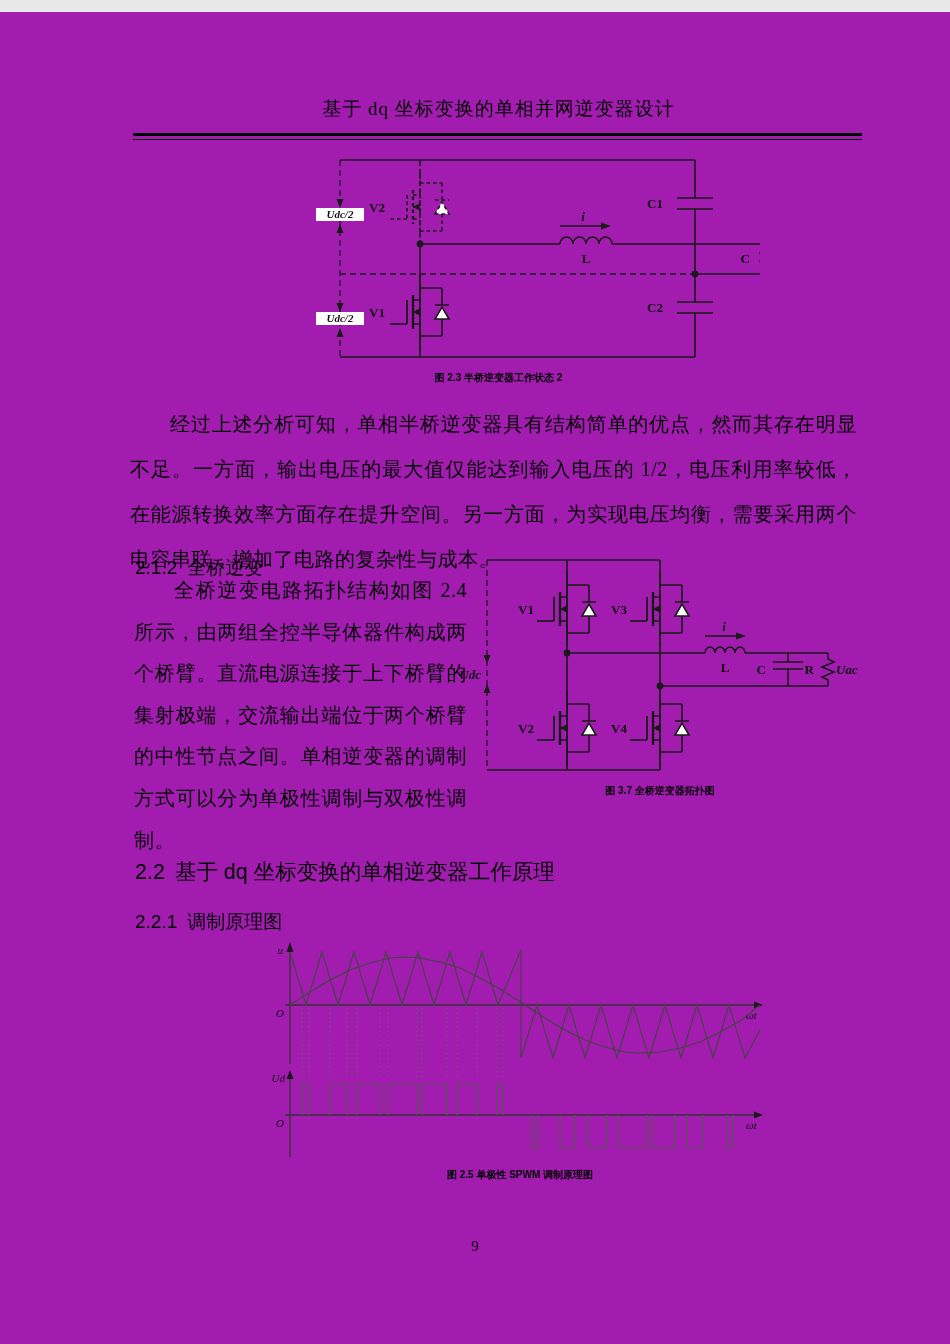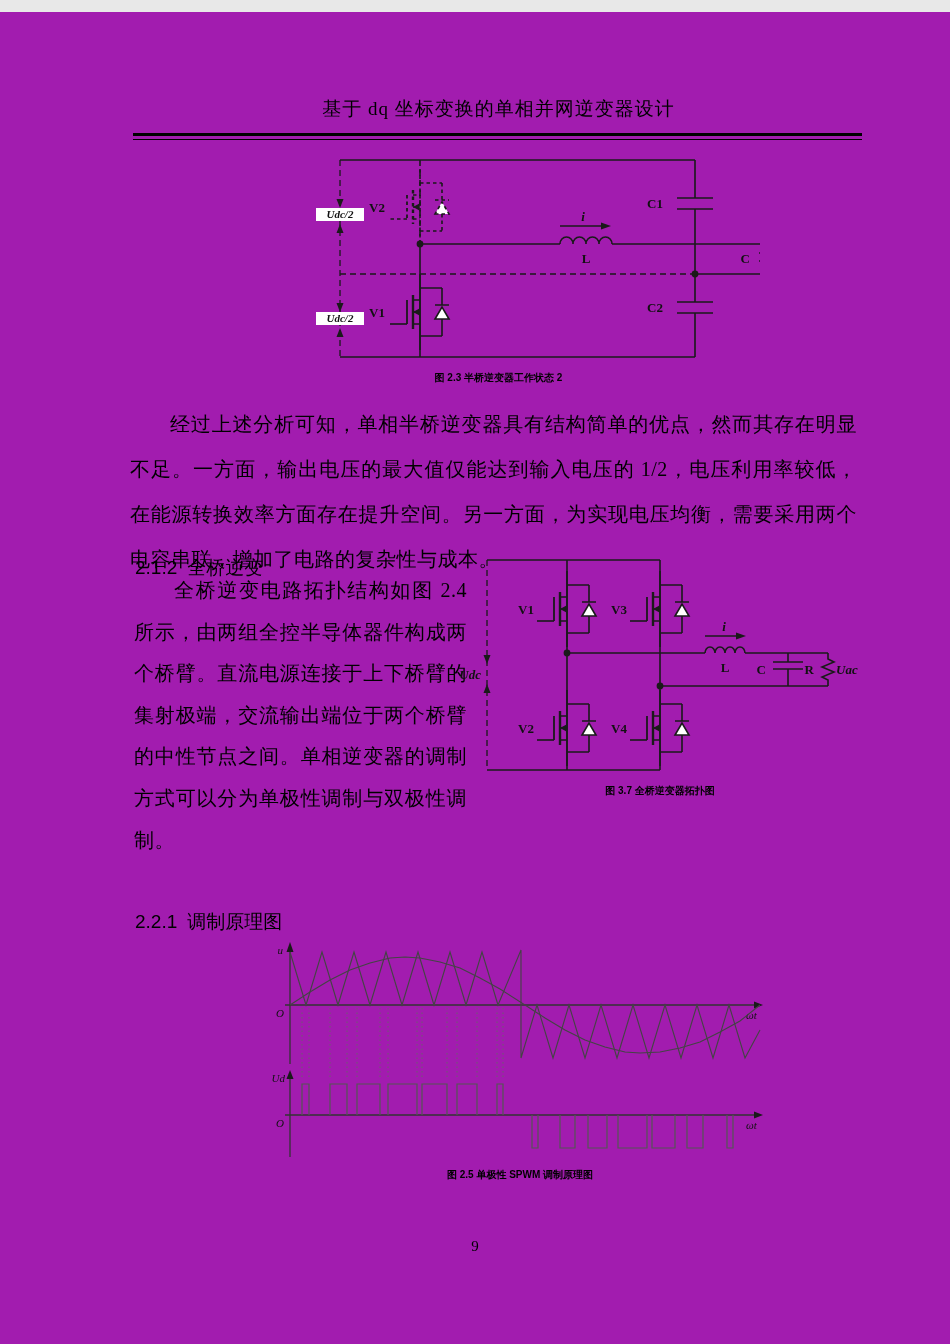--- a/index.html
+++ b/index.html
@@ -157,20 +157,21 @@
     <text class="lbl" x="725" y="660" text-anchor="middle">L</text>
     <path class="wire" d="M788,641 V650 M773,650 H803 M773,657 H803 M788,657 V674"></path>
     <text class="lbl" x="766" y="662" text-anchor="end">C</text>
     <path class="wire" d="M828,641 V647 L834,650 822,655 834,660 822,665 828,668 V674"></path>
     <text class="lbl" x="814" y="662" text-anchor="end">R</text>
     <text class="lbl ital" x="836" y="662">Uac</text>
   </svg>
 
   <div class="abs caption cap24">图 3.7 全桥逆变器拓扑图</div>
 
+  <div class="abs h-sub h22"><span class="h-num">2.2</span><span>基于 dq 坐标变换的单相逆变器工作原理</span></div>
 
   <div class="abs h-sub h221"><span class="h-num">2.2.1</span><span>调制原理图</span></div>
 
   <svg class="abs" style="top:925px;left:265px;" width="510" height="228" viewBox="265 925 510 228">
 
     <path class="ax" d="M290,1052 V935"></path>
     <polygon class="fillblk" points="290,930 286.5,940 293.5,940"></polygon>
     <path class="ax" d="M285,993 H758"></path>
     <polygon class="fillblk" points="763,993 754,989.5 754,996.5"></polygon>
     <text class="axlbl" x="283" y="942" text-anchor="end">u</text>

